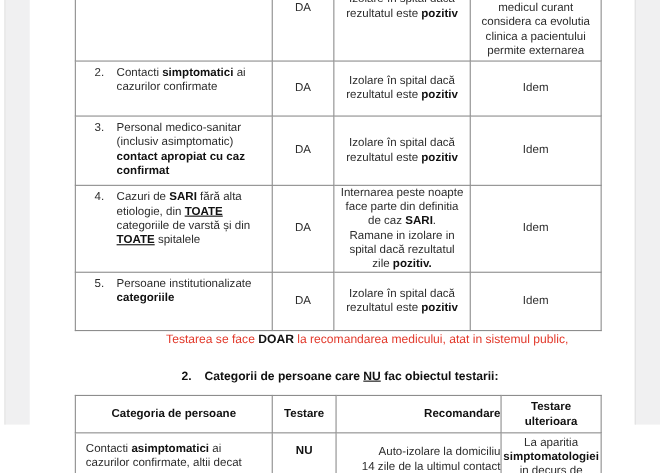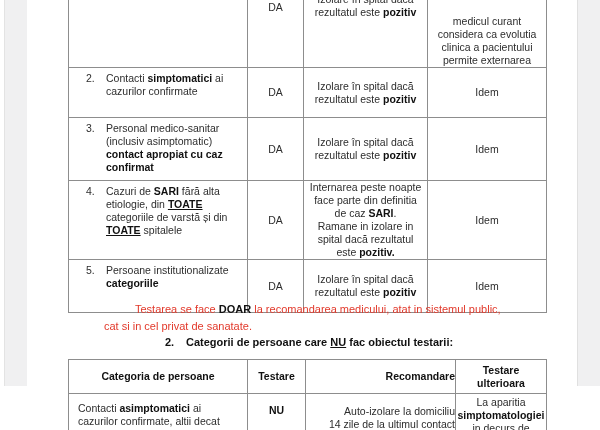--- a/index.html
+++ b/index.html
@@ -24,21 +24,21 @@
   .t1 .c3 { width:124px; }
   .t1 .c4 { width:119px; }
   .t1 tr:nth-child(1) { height:55px; }
   .t1 tr:nth-child(2) { height:50px; }
   .t1 tr:nth-child(3) { height:63px; }
   .t1 tr:nth-child(4) { height:77px; }
   .t1 tr:nth-child(5) { height:53px; }
   .t1 tr:first-child td { border-top:none; vertical-align:top; }
   .t1 tr:first-child .c2 { padding-top:1px; }
   .t1 tr:first-child .c3 .cellwrap { margin-top:-7px; }
-  .t1 tr:first-child .c4 { padding-top:15px; }
+  .t1 tr:first-child .c4 { padding-top:1px; }
   .t1 .c1 .cellwrap { display:flex; padding:4px 4px 0 17px; }
   .num { flex:none; width:20px; }
 
   
   .t2 { top:359px; width:478px; }
   .t2 .c1 { width:179px; }
   .t2 .c2 { width:58px; }
   .t2 .c3 { width:150px;text-align:right; }
   .t2 .c4 { width:91px; }
   .t2 tr.hdr { height:34px;padding-left:42px; }
@@ -163,21 +163,21 @@
               <div class="line"><span>DA</span></div>
             </div>
           </td>
           <td class="c3">
             <div class="cellwrap">
               <div class="line"><span>Internarea peste noapte</span></div>
               <div class="line"><span>face parte din definitia</span></div>
               <div class="line"><span>de caz </span><span class="sb">SARI</span><span>.</span></div>
               <div class="line"><span>Ramane in izolare in</span></div>
               <div class="line"><span>spital dacă rezultatul</span></div>
-              <div class="line"><span>este </span><span class="sb">pozitiv.</span></div>
+              <div class="line"><span>zile </span><span class="sb">pozitiv.</span></div>
             </div>
           </td>
           <td class="c4">
             <div class="cellwrap">
               <div class="line"><span>Idem</span></div>
             </div>
           </td>
         </tr>
         <tr>
           <td class="c1">
@@ -202,23 +202,22 @@
           </td>
           <td class="c4">
             <div class="cellwrap">
               <div class="line"><span>Idem</span></div>
             </div>
           </td>
         </tr>
       </tbody>
   </table>
 
-  <div class="note" id="note" style="color: rgb(226, 57, 43);">
+  <div class="note" id="note" style="color: rgb(226, 57, 43); margin-left: 16px;">
       <div class="line indent"><span>Testarea se face </span><span class="sb">DOAR</span><span> la recomandarea medicului, atat in sistemul public,</span></div>
-      <div class="line"><span>cat si in cel privat de sanatate.</span></div>
     </div>
 
   <div class="heading">
     <span class="num">2.</span>
     <span id="heading-text"><span class="sb">Categorii de persoane care </span><span class="sbu">NU</span><span class="sb"> fac obiectul testarii:</span></span>
   </div>
 
   <table class="t2">
     <tbody id="t2-body">
         <tr class="hdr">

